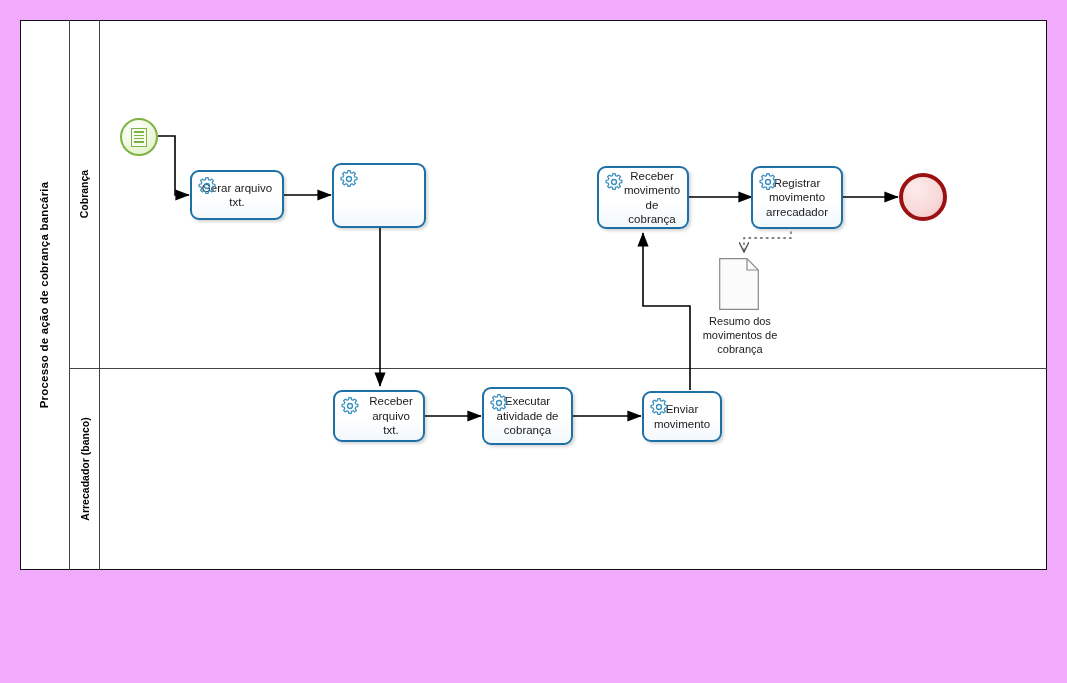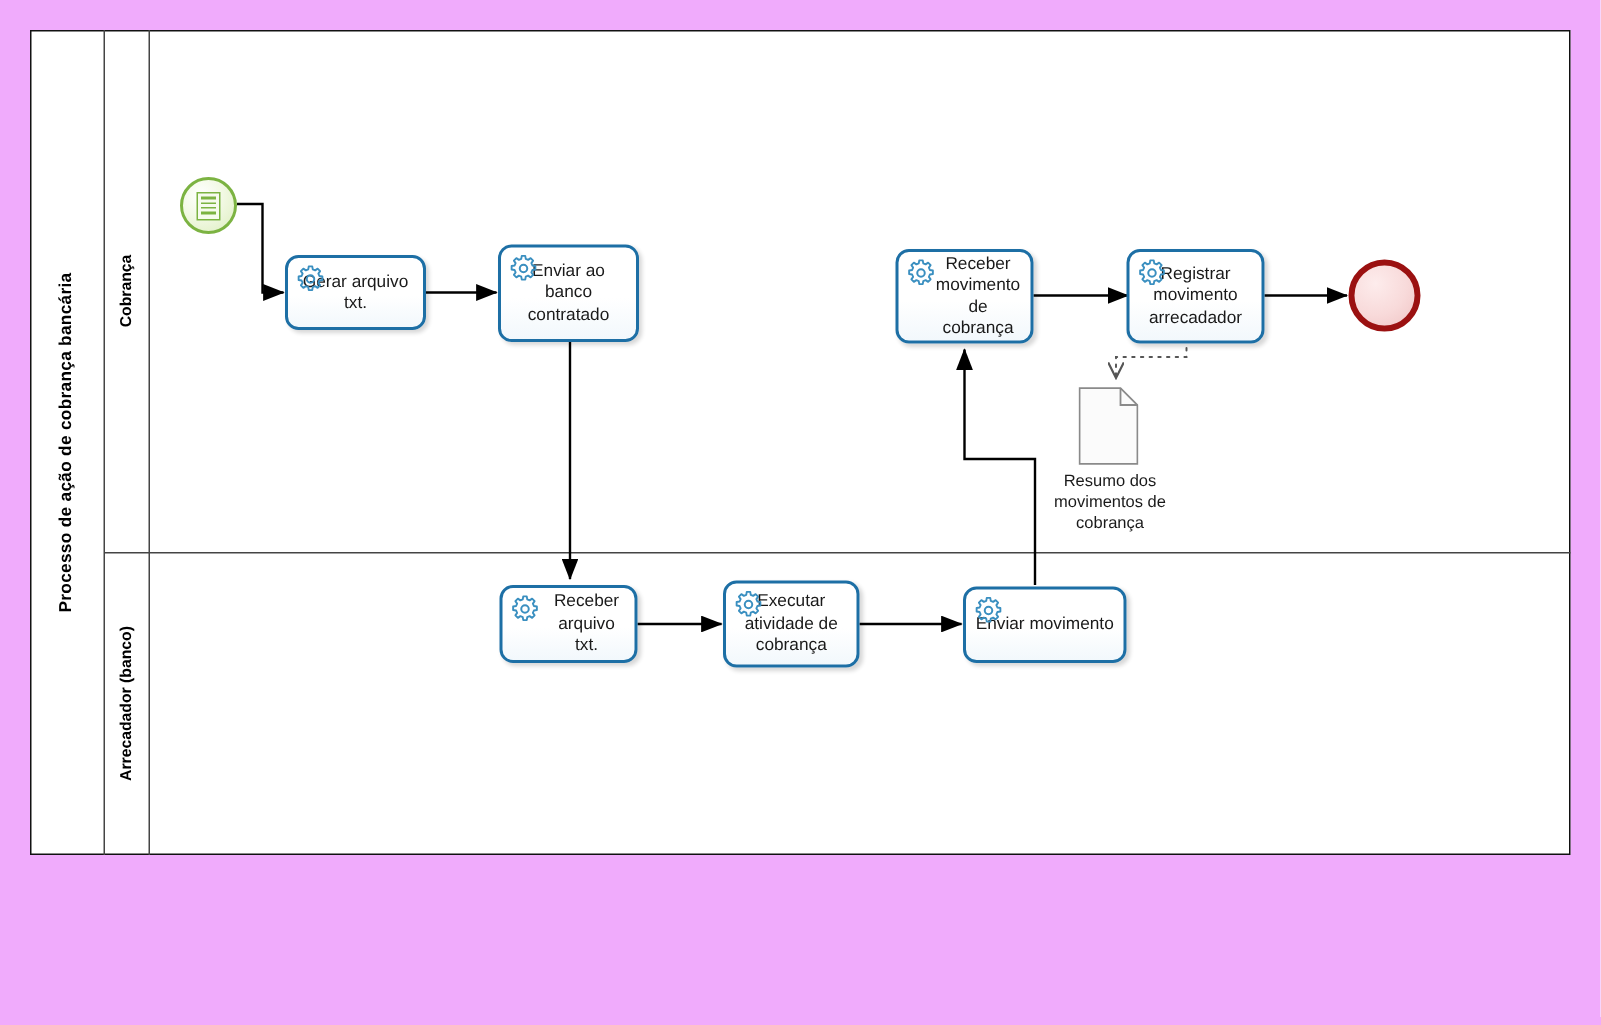--- a/index.html
+++ b/index.html
@@ -240,21 +240,20 @@
       <path d="M10.6 1.9h2.8l.4 2.4 1.9.8 2-1.4 2 2-1.4 2 .8 1.9 2.4.4v2.8l-2.4.4-.8 1.9 1.4 2-2 2-2-1.4-1.9.8-.4 2.4h-2.8l-.4-2.4-1.9-.8-2 1.4-2-2 1.4-2-.8-1.9-2.4-.4v-2.8l2.4-.4.8-1.9-1.4-2 2-2 2 1.4 1.9-.8z" fill="none" stroke="#3a8fc0" stroke-width="1.5" stroke-linejoin="round"></path>
     </svg>
     <span class="task-label">Gerar arquivo txt.</span>
   </div>
 
   <div class="task" style="left:332px; top:163px; width:94px; height:65px;">
     <svg class="gear-icon" viewBox="0 0 24 24">
       <path d="M12 8.2a3.8 3.8 0 1 0 0 7.6 3.8 3.8 0 0 0 0-7.6zm0 1.6a2.2 2.2 0 1 1 0 4.4 2.2 2.2 0 0 1 0-4.4z" fill="#3a8fc0"></path>
       <path d="M10.6 1.9h2.8l.4 2.4 1.9.8 2-1.4 2 2-1.4 2 .8 1.9 2.4.4v2.8l-2.4.4-.8 1.9 1.4 2-2 2-2-1.4-1.9.8-.4 2.4h-2.8l-.4-2.4-1.9-.8-2 1.4-2-2 1.4-2-.8-1.9-2.4-.4v-2.8l2.4-.4.8-1.9-1.4-2 2-2 2 1.4 1.9-.8z" fill="none" stroke="#3a8fc0" stroke-width="1.5" stroke-linejoin="round"></path>
     </svg>
-    <span class="task-label">Enviar ao banco contratado</span>
   </div>
 
   <div class="task" style="left:597px; top:166px; width:92px; height:63px;padding-left:22px;">
     <svg class="gear-icon" viewBox="0 0 24 24">
       <path d="M12 8.2a3.8 3.8 0 1 0 0 7.6 3.8 3.8 0 0 0 0-7.6zm0 1.6a2.2 2.2 0 1 1 0 4.4 2.2 2.2 0 0 1 0-4.4z" fill="#3a8fc0"></path>
       <path d="M10.6 1.9h2.8l.4 2.4 1.9.8 2-1.4 2 2-1.4 2 .8 1.9 2.4.4v2.8l-2.4.4-.8 1.9 1.4 2-2 2-2-1.4-1.9.8-.4 2.4h-2.8l-.4-2.4-1.9-.8-2 1.4-2-2 1.4-2-.8-1.9-2.4-.4v-2.8l2.4-.4.8-1.9-1.4-2 2-2 2 1.4 1.9-.8z" fill="none" stroke="#3a8fc0" stroke-width="1.5" stroke-linejoin="round"></path>
     </svg>
     <span class="task-label">Receber movimento de cobrança</span>
   </div>
 
@@ -275,21 +274,21 @@
   </div>
 
   <div class="task" style="left:482px; top:387px; width:91px; height:58px;">
     <svg class="gear-icon" viewBox="0 0 24 24">
       <path d="M12 8.2a3.8 3.8 0 1 0 0 7.6 3.8 3.8 0 0 0 0-7.6zm0 1.6a2.2 2.2 0 1 1 0 4.4 2.2 2.2 0 0 1 0-4.4z" fill="#3a8fc0"></path>
       <path d="M10.6 1.9h2.8l.4 2.4 1.9.8 2-1.4 2 2-1.4 2 .8 1.9 2.4.4v2.8l-2.4.4-.8 1.9 1.4 2-2 2-2-1.4-1.9.8-.4 2.4h-2.8l-.4-2.4-1.9-.8-2 1.4-2-2 1.4-2-.8-1.9-2.4-.4v-2.8l2.4-.4.8-1.9-1.4-2 2-2 2 1.4 1.9-.8z" fill="none" stroke="#3a8fc0" stroke-width="1.5" stroke-linejoin="round"></path>
     </svg>
     <span class="task-label">Executar atividade de cobrança</span>
   </div>
 
-  <div class="task" style="left:642px; top:391px; width:109px; height:51px;">
+  <div class="task" style="left:642px; top:391px; width:80px; height:51px;">
     <svg class="gear-icon" viewBox="0 0 24 24">
       <path d="M12 8.2a3.8 3.8 0 1 0 0 7.6 3.8 3.8 0 0 0 0-7.6zm0 1.6a2.2 2.2 0 1 1 0 4.4 2.2 2.2 0 0 1 0-4.4z" fill="#3a8fc0"></path>
       <path d="M10.6 1.9h2.8l.4 2.4 1.9.8 2-1.4 2 2-1.4 2 .8 1.9 2.4.4v2.8l-2.4.4-.8 1.9 1.4 2-2 2-2-1.4-1.9.8-.4 2.4h-2.8l-.4-2.4-1.9-.8-2 1.4-2-2 1.4-2-.8-1.9-2.4-.4v-2.8l2.4-.4.8-1.9-1.4-2 2-2 2 1.4 1.9-.8z" fill="none" stroke="#3a8fc0" stroke-width="1.5" stroke-linejoin="round"></path>
     </svg>
     <span class="task-label">Enviar movimento</span>
   </div>
 
   <div class="data-object" style="left:719px; top:258px;border-radius:13px;">
     <svg width="40" height="52" viewBox="0 0 40 52">
       <path d="M0.7 0.7 H28 L39.3 12 V51.3 H0.7 Z" fill="#fbfbfb" stroke="#8a8a8a" stroke-width="1.2" stroke-linejoin="miter"></path>

